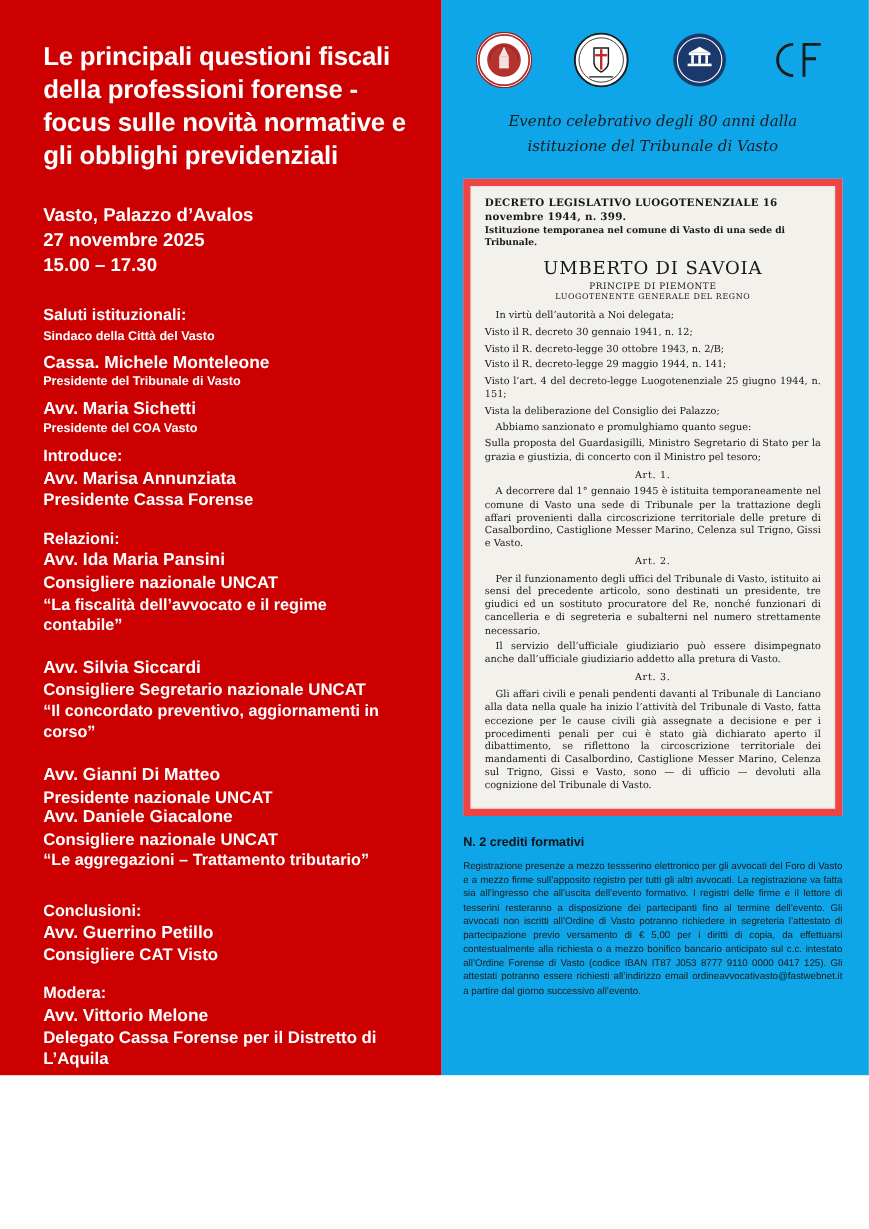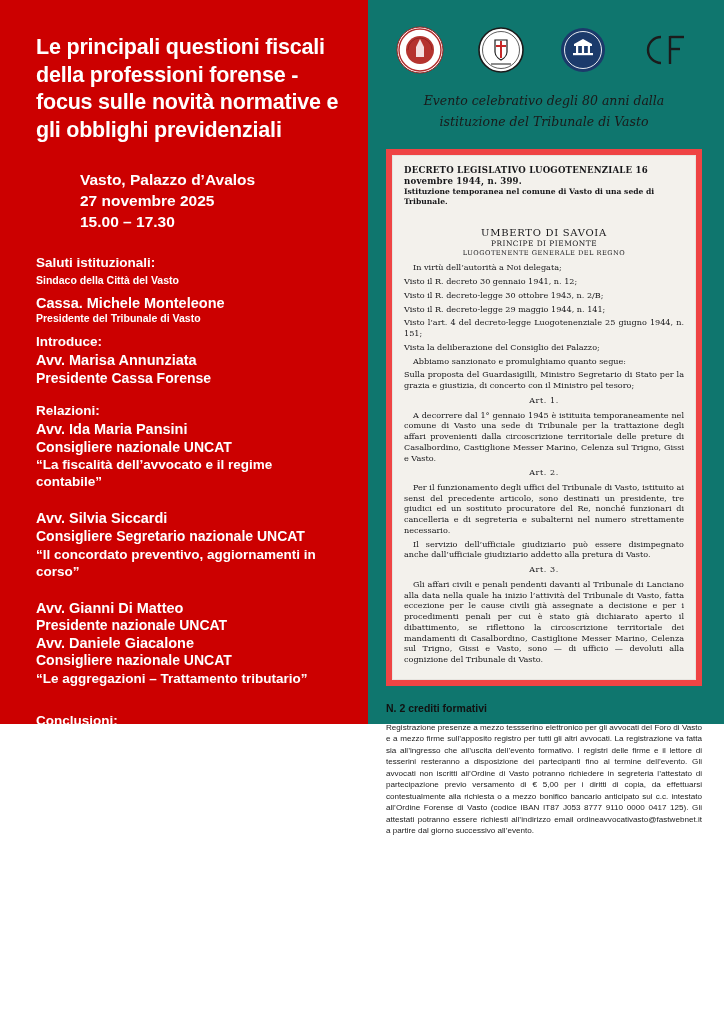--- a/index.html
+++ b/index.html
@@ -9,21 +9,21 @@
   }
   body {
     width: 724px;
     height: 1024px;
     font-family: "Liberation Sans", sans-serif;
     overflow: hidden;
   }
   .poster {
     position: relative;
     width: 724px;
-    height: 724px;
+    height: 896px;
     display: flex;
     background: #ffffff;
   }
   
   .left-panel {
     width: 368px;
     background: #cc0000;
     color: #ffffff;
     padding: 34px 26px 20px 36px;
     box-sizing: border-box;
@@ -33,21 +33,20 @@
     font-weight: bold;
     line-height: 1.28;
     letter-spacing: -0.2px;
     margin: 0 0 26px 0;
   }
   .venue-block {
     font-size: 15.5px;
     font-weight: bold;
     line-height: 1.34;
     margin-bottom: 22px;
-    margin-left: 44px;
   }
   .section {
     margin-bottom: 6px;
   }
   .sec-head {
     font-size: 13.5px;
     font-weight: bold;
     line-height: 1.3;
     margin-bottom: 2px;
   }
@@ -74,21 +73,21 @@
     font-weight: bold;
     line-height: 1.26;
   }
   .gap-sm { height: 7px; }
   .gap-md { height: 13px; }
   .gap-lg { height: 18px; }
 
   
   .right-panel {
     width: 356px;
-    background: #0f766e;
+    background: #0ea5e9;
     box-sizing: border-box;
     padding: 26px 22px 14px 18px;
     position: relative;
   }
   .logos {
     display: flex;
     align-items: center;
     justify-content: space-between;
     padding: 0 14px 0 10px;
     margin-bottom: 16px;
@@ -131,23 +130,23 @@
   }
   .d-head2 {
     font-size: 7.6px;
     font-weight: bold;
     text-align: left;
     line-height: 1.3;
     margin-bottom: 5px;
   }
   .d-center { text-align: center; }
   .d-king {
-    font-size: 10px;
+    font-size: 15px;
     letter-spacing: 0.7px;
-    margin-top: 19px;
+    margin-top: 7px;
   }
   .d-sub {
     font-size: 7.4px;
     letter-spacing: 0.5px;
   }
   .d-sub2 {
     font-size: 6.6px;
     letter-spacing: 0.5px;
     margin-bottom: 5px;
   }
@@ -196,20 +195,24 @@
     <div class="section">
       <div class="sec-head">Saluti istituzionali:</div>
 
       <div class="person">
         <div class="p-role">Sindaco della Città del Vasto</div>
       </div>
       <div class="person">
         <div class="p-name">Cassa. Michele Monteleone</div>
         <div class="p-role">Presidente del Tribunale di Vasto</div>
       </div>
+      <div class="person">
+        <div class="p-name">Avv. Maria Sichetti</div>
+        <div class="p-role">Presidente del COA Vasto</div>
+      </div>
     </div>
 
     <div class="section">
       <div class="sec-head">Introduce:</div>
       <div class="person">
         <div class="p-name">Avv. Marisa Annunziata</div>
         <div class="p-role-big">Presidente Cassa Forense</div>
       </div>
     </div>
 
@@ -242,21 +245,21 @@
         <div class="p-title">“Le aggregazioni – Trattamento tributario”</div>
       </div>
     </div>
 
     <div class="gap-lg"></div>
 
     <div class="section">
       <div class="sec-head">Conclusioni:</div>
       <div class="person">
         <div class="p-name">Avv. Guerrino Petillo</div>
-        <div class="p-role-big">Consigliere CAT Roma</div>
+        <div class="p-role-big">Consigliere CAT Visto</div>
       </div>
     </div>
 
     <div class="gap-sm"></div>
 
     <div class="section">
       <div class="sec-head">Modera:</div>
       <div class="person">
         <div class="p-name">Avv. Vittorio Melone</div>
         <div class="p-role-big">Delegato Cassa Forense per il Distretto di L’Aquila</div>

